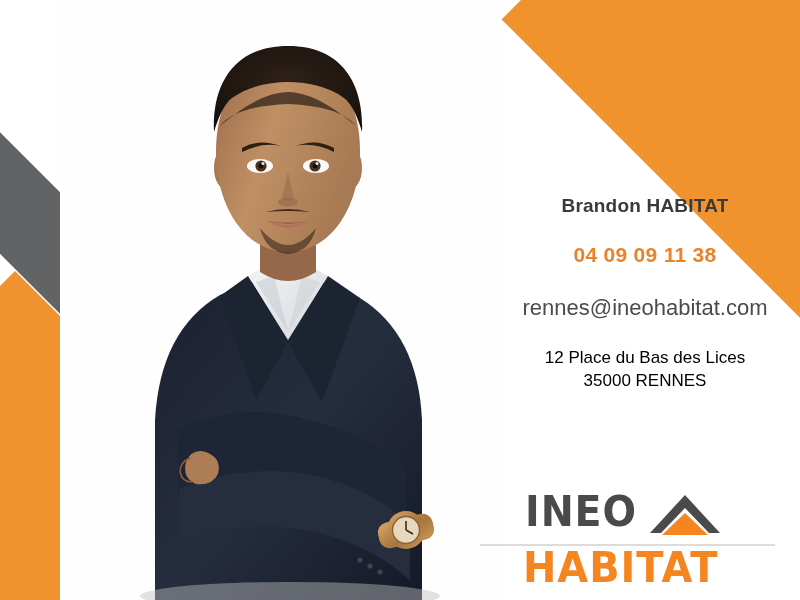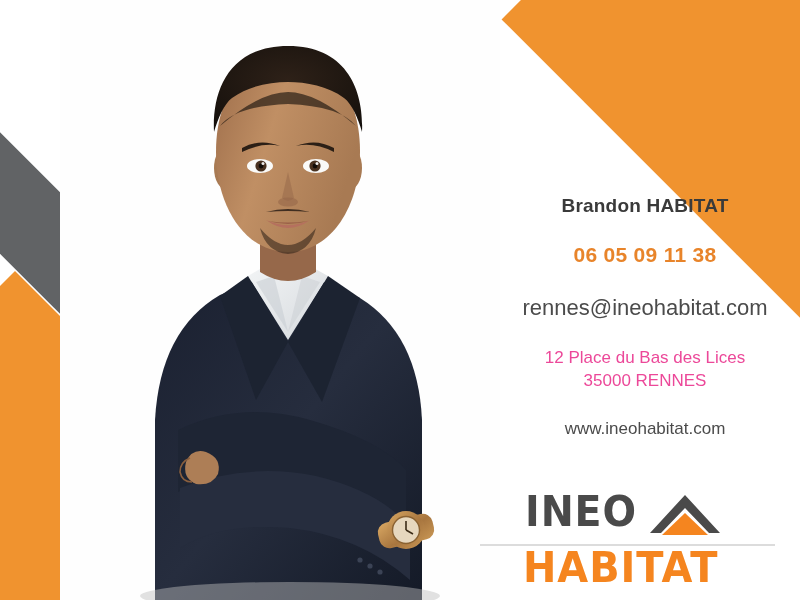--- a/index.html
+++ b/index.html
@@ -109,21 +109,21 @@
     font-size: 22px;
     font-weight: normal;
     color: #4B4B4B;
     margin: 0 0 27px 0;
     line-height: 1.1;
   }
 
   .contact-address {
     font-size: 17px;
     font-weight: normal;
-    color: #ec4899;
+    color: #000000;
     margin: 0 0 27px 0;
     line-height: 1.35;
   }
 
   .contact-web {
     font-size: 17px;
     font-weight: normal;
     color: #4B4B4B;
     margin: 0;
     line-height: 1.1;
@@ -309,30 +309,29 @@
         <circle cx="320" cy="572" r="2.6" fill="#3B4355"></circle>
 
         <ellipse cx="230" cy="596" rx="150" ry="14" fill="#BFBFBF" opacity="0.45"></ellipse>
       </g>
     </svg>
   </div>
 
   <div id="contact">
     <div class="contact-name">Brandon HABITAT</div>
 
-    <div class="contact-phone">06 05 09 11 38</div>
+    <div class="contact-phone">04 09 09 11 38</div>
 
     <div class="contact-email">rennes@ineohabitat.com</div>
 
     <div class="contact-address">
       <div>12 Place du Bas des Lices</div>
       <div>35000 RENNES</div>
     </div>
 
-    <div class="contact-web">www.ineohabitat.com</div>
   </div>
 
   <div id="logo">
     <div class="logo-row-top">
       <span class="logo-ineo">INEO</span>
       <span class="logo-roof">
         <svg width="74" height="48" viewBox="0 0 74 48" xmlns="http://www.w3.org/2000/svg">
           <path d="M 2 46 L 37 8 L 72 46 L 61 46 L 37 21 L 13 46 Z" fill="#4A4A4A"></path>
           <path d="M 37 26 L 60 48 L 14 48 Z" fill="#F5851F"></path>
         </svg>

